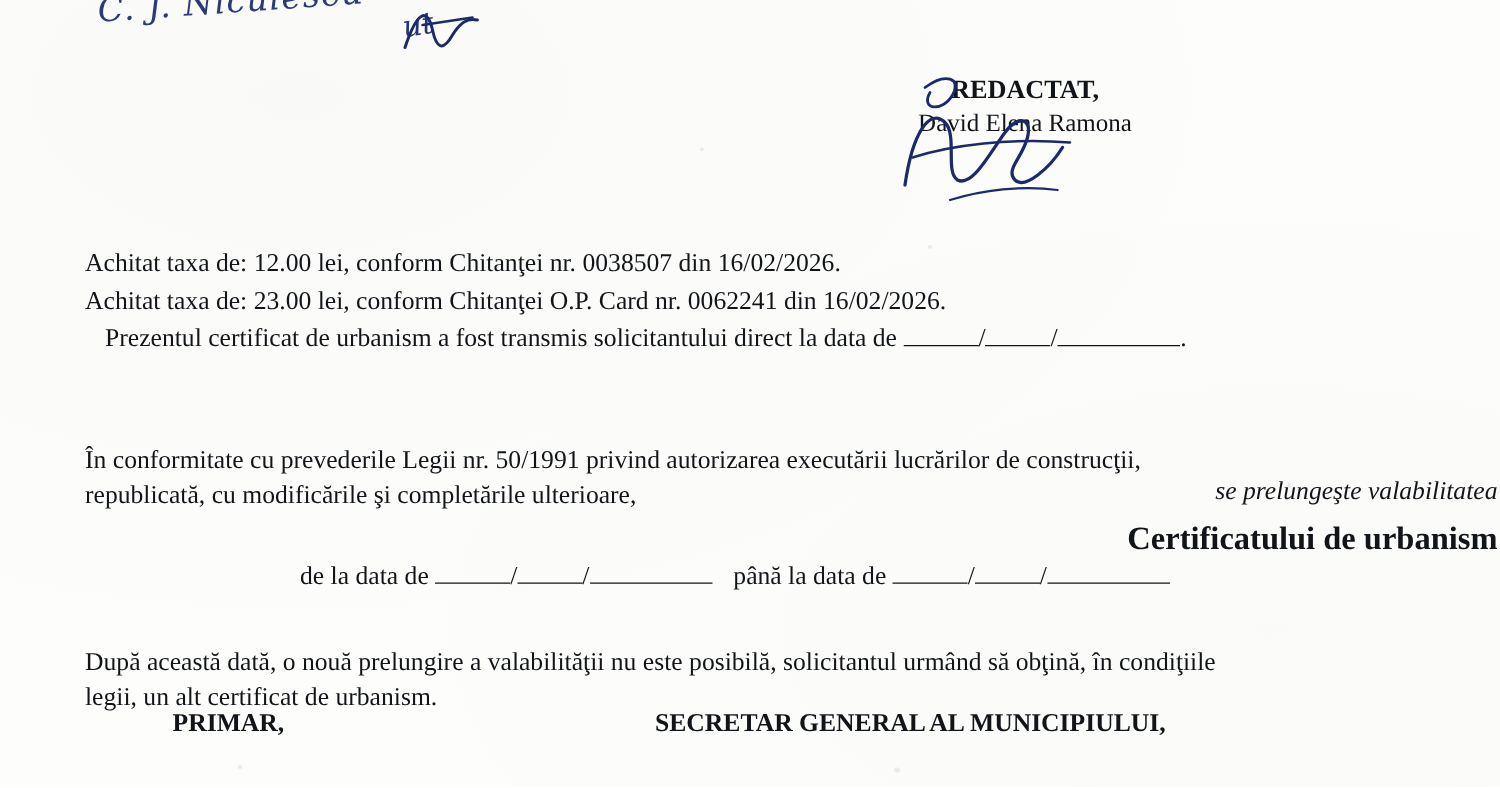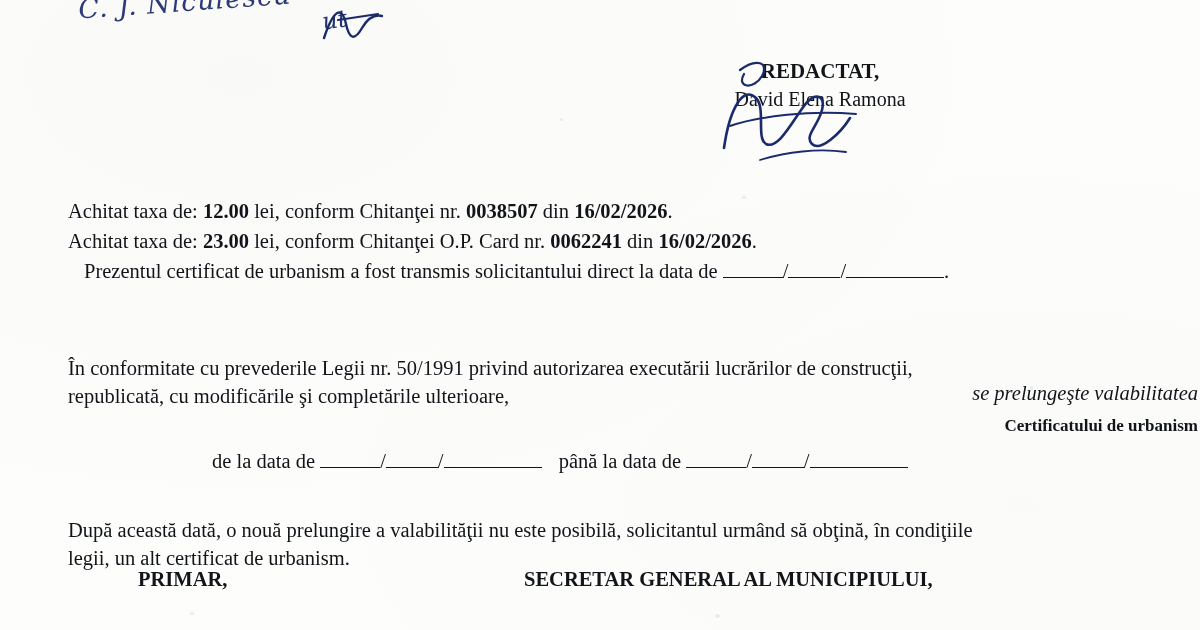--- a/index.html
+++ b/index.html
@@ -79,21 +79,21 @@
     margin-top: 2px;
   }
 
   .line {
     position: absolute;
     font-size: 20.5px;
     line-height: 27px;
     white-space: nowrap;
   }
 
-  .b { font-weight: bold; }
+  .b { font-weight: normal; }
 
   .fill {
     display: inline-block;
     border-bottom: 1.6px solid #111418;
     vertical-align: baseline;
   }
   .fill.s { width: 52px; }
   .fill.m { width: 60px; }
   .fill.l { width: 98px; }
 
@@ -108,21 +108,21 @@
 
   .center {
     position: absolute;
     left: 0;
     width: 1198px;
     text-align: right;
   }
   .italic { font-style: italic; }
 
   .prolong-title {
-    font-size: 17px;
+    font-size: 26px;
     font-weight: bold;
   }
   .prolong-sub {
     font-size: 20.5px;
     font-style: italic;
   }
 
   .dates-row {
     position: absolute;
     left: 212px;
@@ -210,21 +210,21 @@
     </div>
 
     <div class="para" style="top:320px;">
       <div>În conformitate cu prevederile Legii nr. 50/1991 privind autorizarea executării lucrărilor de construcţii,</div>
       <div>republicată, cu modificările şi completările ulterioare,</div>
     </div>
 
     <div class="center prolong-sub italic" style="top:382px;">se prelungeşte valabilitatea</div>
     <div class="center prolong-title" style="top:416px;">Certificatului de urbanism</div>
 
-    <div class="dates-row" style="top:450px;">
+    <div class="dates-row" style="top:450px;margin-left:28px;">
       <span>de la data de</span>
       <span class="fill m"></span><span>/</span><span class="fill s"></span><span>/</span><span class="fill l"></span>
       <span style="margin-left:12px;">până la data de</span>
       <span class="fill m"></span><span>/</span><span class="fill s"></span><span>/</span><span class="fill l"></span>
     </div>
 
     <div class="para" style="top:482px;">
       <div>După această dată, o nouă prelungire a valabilităţii nu este posibilă, solicitantul urmând să obţină, în condiţiile</div>
       <div>legii, un alt certificat de urbanism.</div>
     </div>

